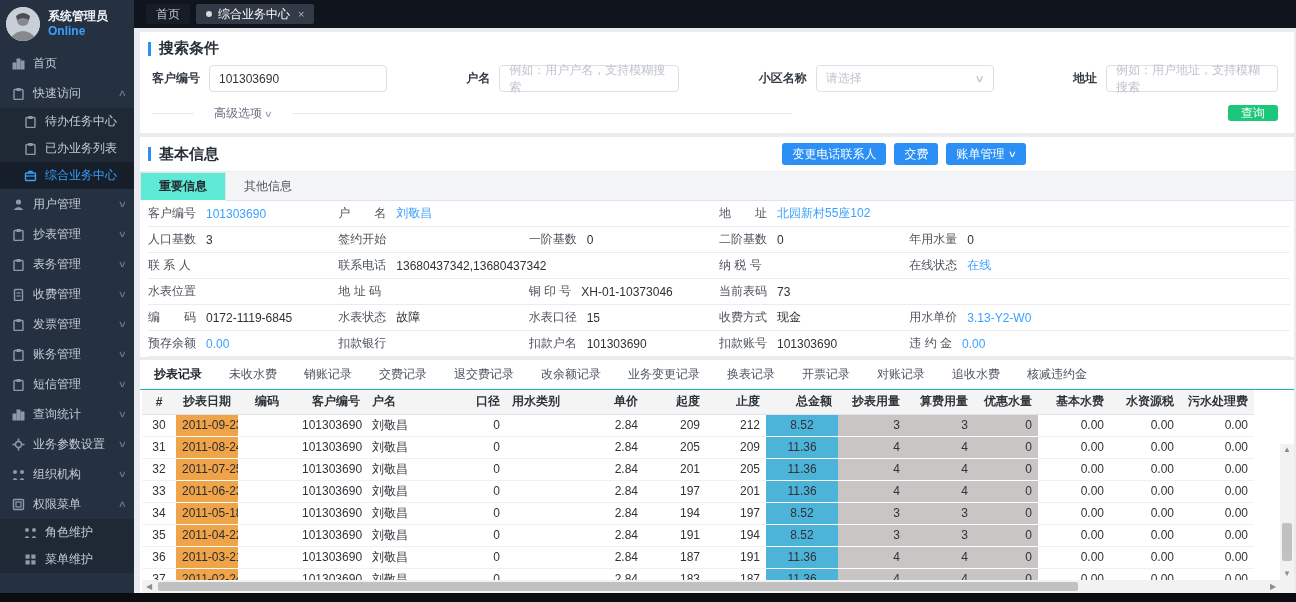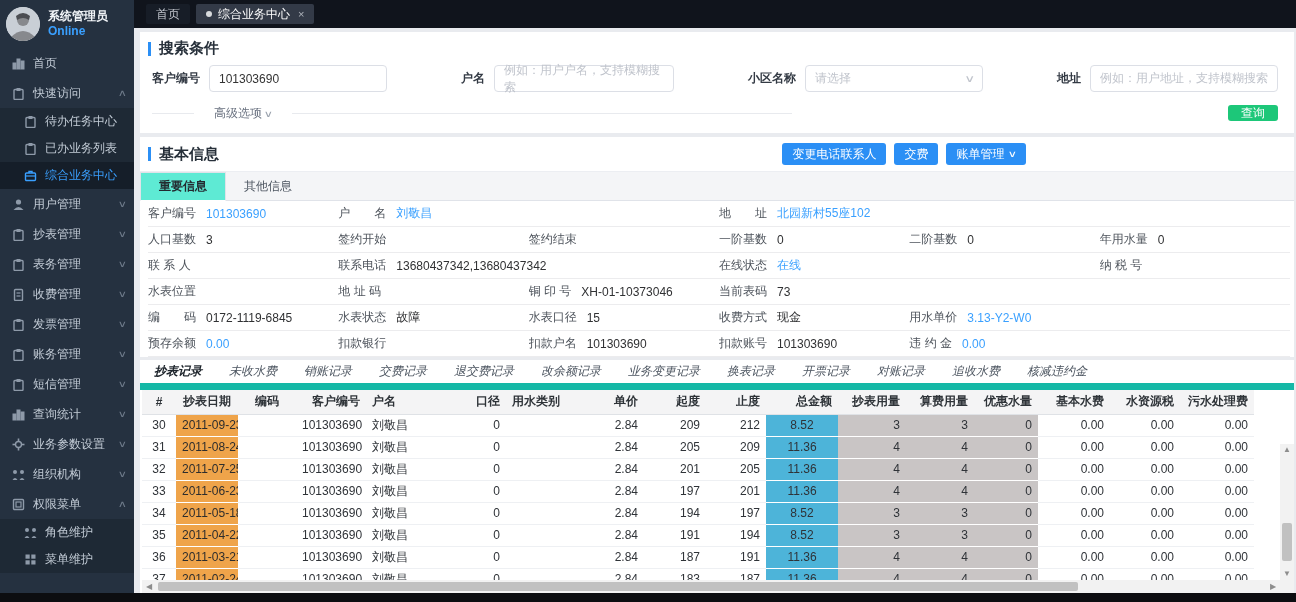--- a/index.html
+++ b/index.html
@@ -65,21 +65,21 @@
   .i-tab.active { background:#5eead4; border:1px solid #e0e3e9; border-bottom:1px solid #fff; margin-bottom:-1px; font-weight:700; color:#23292f; }
   .info-grid { padding:0 4px 0 8px; }
   .ig-row { display:grid; grid-template-columns:repeat(6,1fr); border-bottom:1px solid #ececee; height:26px; }
   .ig-cell { display:flex; align-items:center; overflow:hidden; white-space:nowrap; }
   .ig-label { color:#4e545c; margin-right:10px; }
   .ig-val { color:#303133; }
   .ig-val.link { color:#3aa0ff; }
 
   
   .rec-panel { margin-top:3px; flex:1; display:flex; flex-direction:column; min-height:0; position:relative; }
-  .rec-tabs { display:flex; gap:27px; align-items:center; height:30px; padding-left:14px; border-bottom:7px solid #14b8a6;font-style:italic; }
+  .rec-tabs { display:flex; gap:27px; align-items:center; height:30px; padding-left:14px; border-bottom:1px solid #14b8a6; }
   .r-tab { color:#4c5560; cursor:pointer; white-space:nowrap; }
   .r-tab.active { color:#1d242b; font-weight:700; }
   .tablezone { position:relative; flex:1; padding-left:2px; }
   table { border-collapse:collapse; table-layout:fixed; width:1112px; }
   th { background:#f4f4f5; font-weight:700; color:#2e3338; height:24px; font-size:12px; border-bottom:1px solid #dfe2e6; padding:0 6px; overflow:hidden; white-space:nowrap; }
   td { height:22px; font-size:12px; color:#2f3338; border-bottom:1px solid #eef0f3; padding:0 6px; overflow:hidden; white-space:nowrap; background-clip:padding-box; }
   .al-r{text-align:right} .al-l{text-align:left} .al-c{text-align:center}
   td.c-date { background:#efa44a; text-align:center; border-bottom-color:#fff; color:#2d2d2d; }
   td.c-total { background:#4db4d9; border-bottom-color:#fff;text-align:center; }
   td.c-gray { background:#c9c5c5; border-bottom-color:#fff; }
@@ -343,21 +343,21 @@
             </div>
             <div class="fgroup">
               <span class="flabel">小区名称</span>
               <div class="tbox empty" style="width: 178px;">
                 <span>请选择</span>
                 <span class="sel-arrow">∨</span>
               </div>
             </div>
             <div class="fgroup">
               <span class="flabel">地址</span>
-              <div class="tbox empty" style="width: 188px;">
+              <div class="tbox empty" style="width: 172px;">
                 <span>例如：用户地址，支持模糊搜索</span>
               </div>
             </div>
           </div>
         <div class="advrow">
           <span class="hline" style="width:42px"></span>
           <span class="adv"><span>高级选项</span> <span class="chev">∨</span></span>
           <span class="hline" style="width:500px"></span>
           <button class="btn-green">查询</button>
         </div>
@@ -404,24 +404,20 @@
             <div class="ig-row">
               <div class="ig-cell">
                 <span class="ig-label">人口基数</span>
                 <span class="ig-val">3</span>
               </div>
               <div class="ig-cell">
                 <span class="ig-label">签约开始</span>
                 <span class="ig-val"></span>
               </div>
               <div class="ig-cell">
-                <span class="ig-label">签约结束</span>
-                <span class="ig-val"></span>
-              </div>
-              <div class="ig-cell">
                 <span class="ig-label">一阶基数</span>
                 <span class="ig-val">0</span>
               </div>
               <div class="ig-cell">
                 <span class="ig-label">二阶基数</span>
                 <span class="ig-val">0</span>
               </div>
               <div class="ig-cell">
                 <span class="ig-label">年用水量</span>
                 <span class="ig-val">0</span>
@@ -429,27 +425,27 @@
             </div>
             <div class="ig-row">
               <div class="ig-cell">
                 <span class="ig-label">联 系 人</span>
                 <span class="ig-val"></span>
               </div>
               <div class="ig-cell" style="grid-column: span 2;">
                 <span class="ig-label">联系电话</span>
                 <span class="ig-val">13680437342,13680437342</span>
               </div>
+              <div class="ig-cell">
+                <span class="ig-label">纳 税 号</span>
+                <span class="ig-val"></span>
+              </div>
               <div class="ig-cell" style="grid-column: span 2;">
                 <span class="ig-label">在线状态</span>
                 <span class="ig-val link">在线</span>
-              </div>
-              <div class="ig-cell">
-                <span class="ig-label">纳 税 号</span>
-                <span class="ig-val"></span>
               </div>
             </div>
             <div class="ig-row">
               <div class="ig-cell">
                 <span class="ig-label">水表位置</span>
                 <span class="ig-val"></span>
               </div>
               <div class="ig-cell">
                 <span class="ig-label">地 址 码</span>
                 <span class="ig-val"></span>

